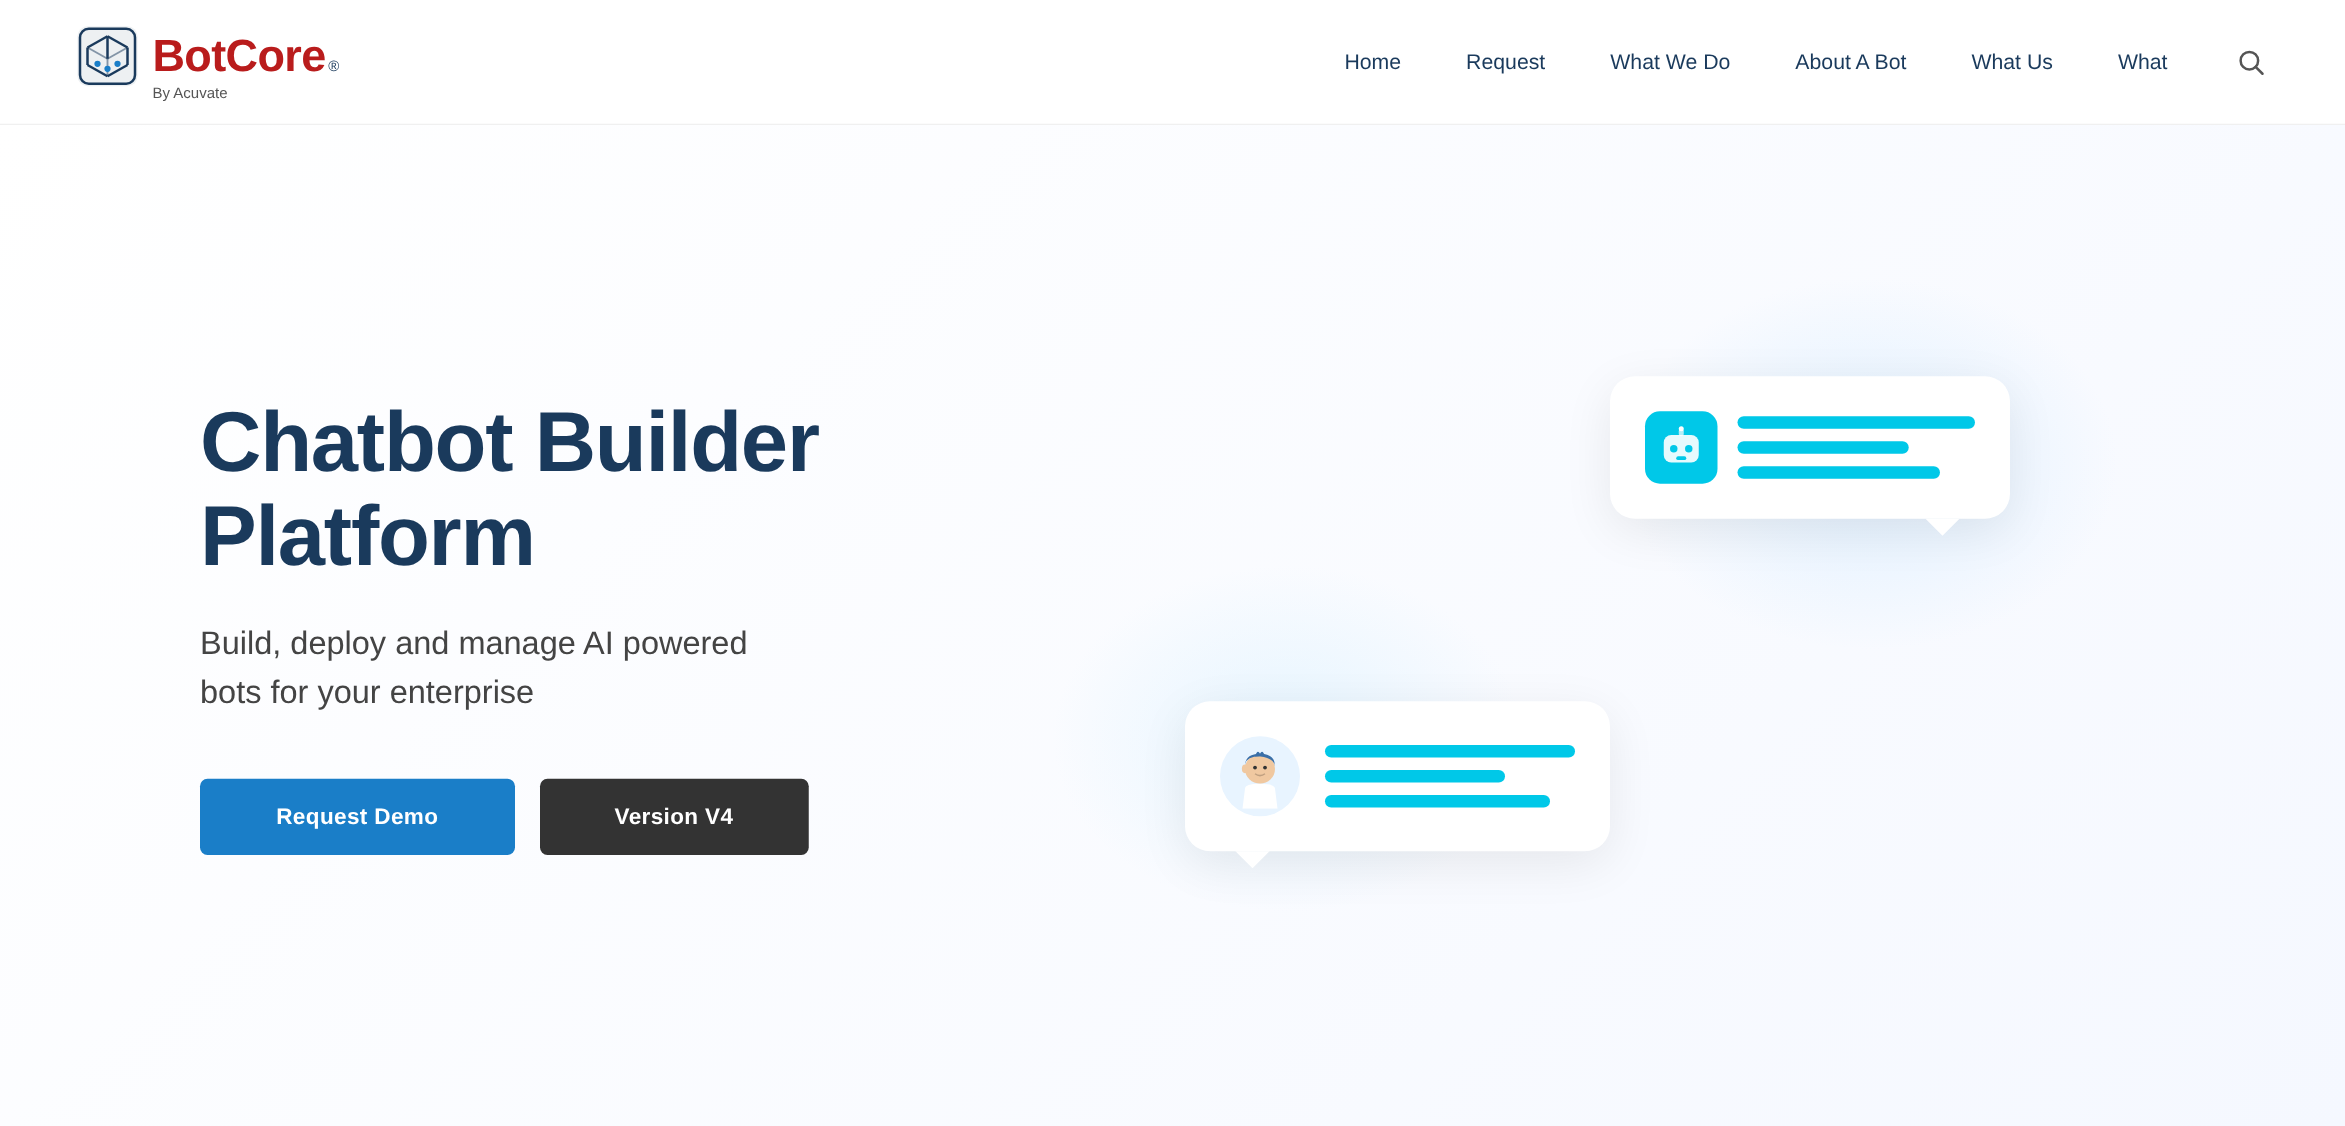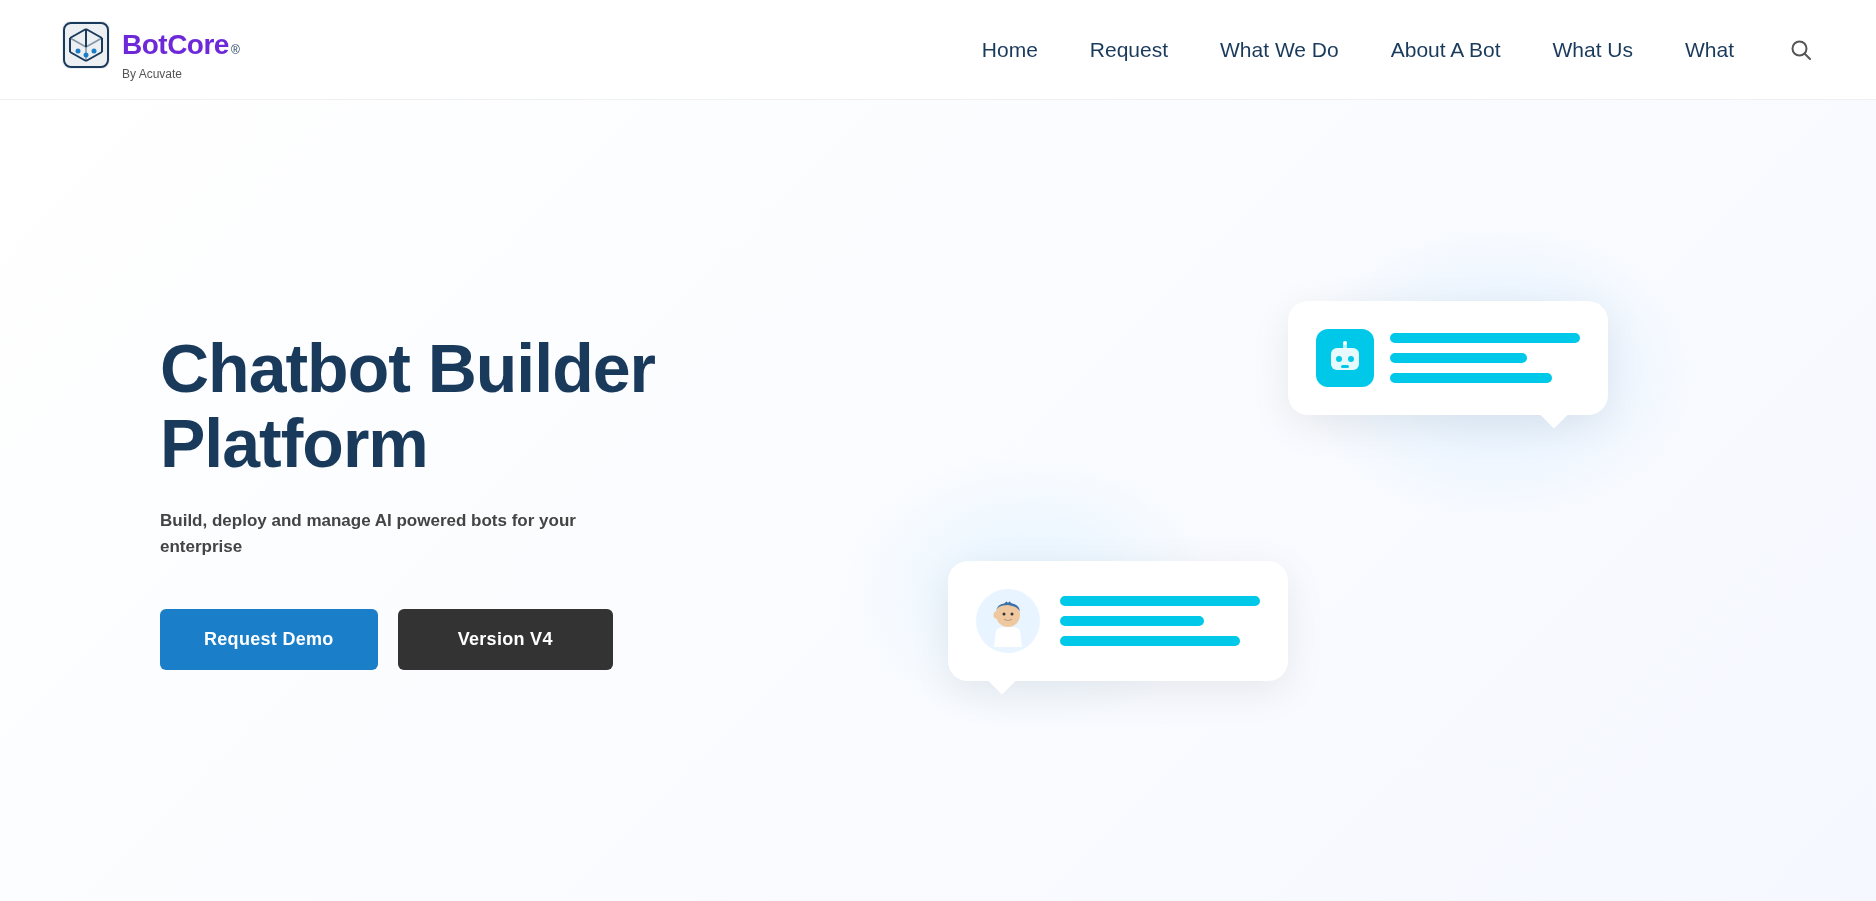--- a/index.html
+++ b/index.html
@@ -38,23 +38,23 @@
       align-items: center;
       gap: 10px;
     }
 
     .logo-icon {
       width: 52px;
       height: 52px;
     }
 
     .logo-text {
-      font-size: 28px;
+      font-size: 36px;
       font-weight: 700;
-      color: #6d28d9;
+      color: #b91c1c;
       letter-spacing: -0.5px;
     }
 
     .logo-registered {
       font-size: 12px;
       color: #1a3a5c;
       vertical-align: super;
     }
 
     .logo-tagline {
@@ -65,21 +65,21 @@
       text-align: center;
     }
 
     nav {
       display: flex;
       align-items: center;
       gap: 52px;
     }
 
     .nav-link {
-      font-size: 21px;
+      font-size: 17px;
       color: #1a3a5c;
       text-decoration: none;
       font-weight: 500;
       cursor: pointer;
     }
 
     .search-icon-btn {
       background: none;
       border: none;
       cursor: pointer;
@@ -109,39 +109,39 @@
     .hero-title {
       font-size: 68px;
       font-weight: 800;
       color: #1a3a5c;
       line-height: 1.1;
       margin-bottom: 28px;
       letter-spacing: -1px;
     }
 
     .hero-subtitle {
-      font-size: 17px;
+      font-size: 26px;
       color: #444;
       line-height: 1.5;
       margin-bottom: 50px;
-      font-weight: 700;
+      font-weight: 400;
       max-width: 480px;
       margin-top: 26px;
     }
 
     .hero-buttons {
       display: flex;
       gap: 20px;
     }
 
     .btn-demo {
       background: #1a7ec8;
       color: #ffffff;
       border: none;
-      padding: 20px 44px;
+      padding: 20px 61px;
       font-size: 18px;
       font-weight: 700;
       border-radius: 6px;
       cursor: pointer;
       letter-spacing: 0.3px;
     }
 
     .btn-version {
       background: #333333;
       color: #ffffff;

